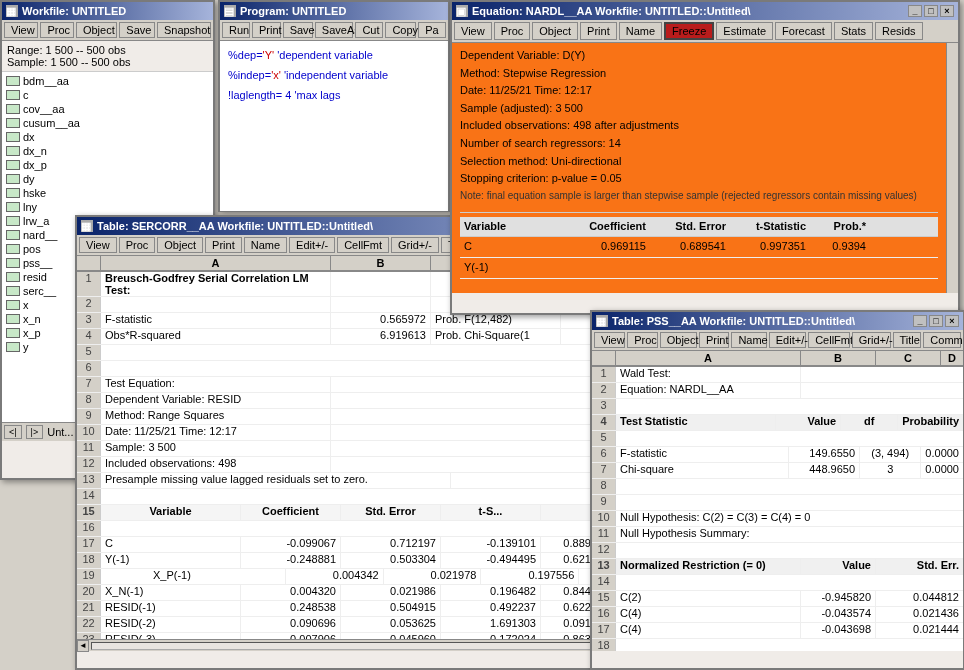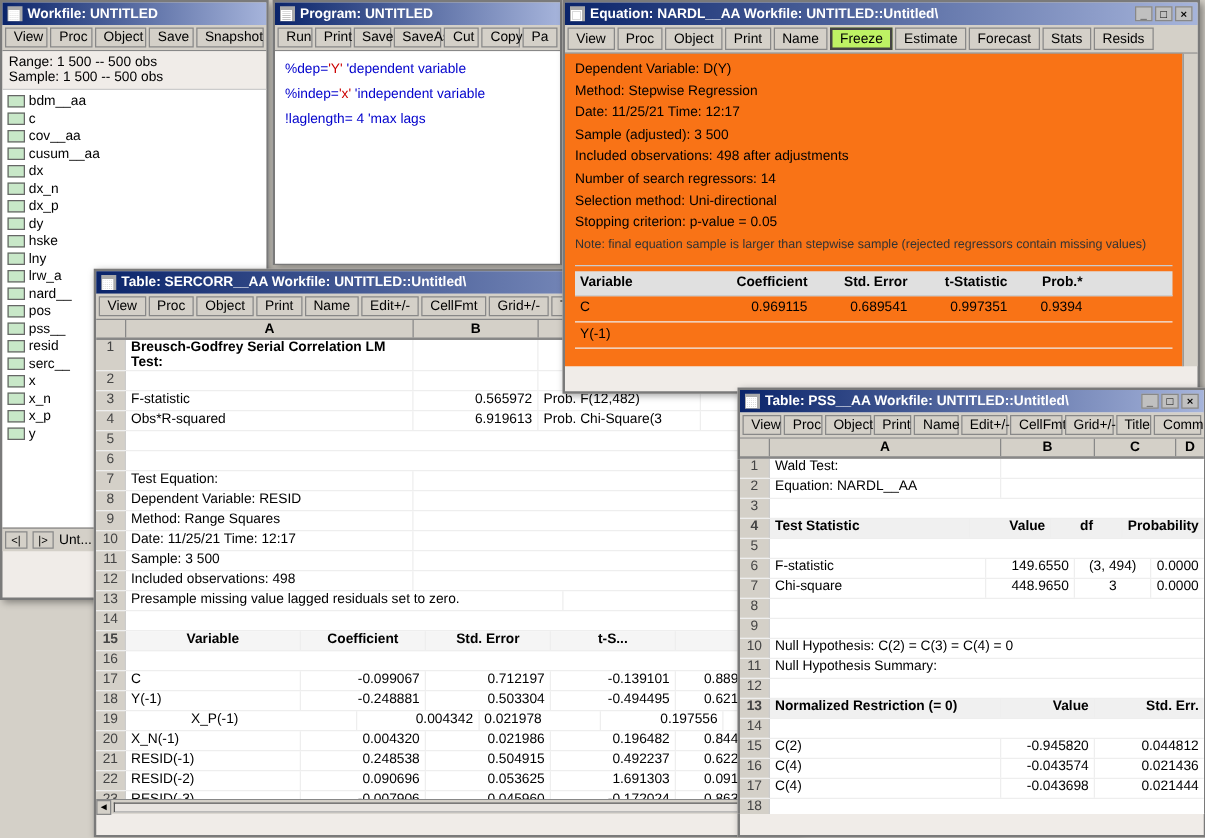--- a/index.html
+++ b/index.html
@@ -40,21 +40,21 @@
     }
     .toolbar-btn {
       background: #d4d0c8;
       border: 1px solid #888;
       padding: 1px 6px;
       cursor: pointer;
       font-size: 11px;
       min-width: 28px;
       text-align: center;
     }
-    .toolbar-btn.active { background: #bef264; border: 2px solid #444; }
+    .toolbar-btn.active { background: #b91c1c; border: 2px solid #444; }
 
     
     #workfile {
       left: 0; top: 0; width: 215px; height: 480px;
     }
     .workfile-info { padding: 3px 5px; background: #f0ece8; border-bottom: 1px solid #ccc; font-size: 11px; }
     .workfile-list { background: white; height: 350px; overflow-y: auto; padding: 2px; }
     .workfile-item { display: flex; align-items: center; gap: 3px; padding: 1px 2px; font-size: 11px; }
     .var-icon { width: 14px; height: 10px; background: #c8e8c8; border: 1px solid #666; display: inline-block; flex-shrink: 0; }
 
@@ -333,21 +333,21 @@
         <div style="width:230px; border-right:1px solid #eee; padding:0 4px;">F-statistic</div>
         <div style="width:100px; border-right:1px solid #eee; padding:0 4px; text-align:right;">0.565972</div>
         <div style="width:130px; border-right:1px solid #eee; padding:0 4px;">Prob. F(12,482)</div>
         <div style="width:60px; padding:0 4px;"></div>
       </div>
 
       <div style="display:flex; border-bottom:1px solid #eee; min-height:16px;">
         <div style="width:24px; background:#d4d0c8; border-right:1px solid #ccc; text-align:center; padding:0 2px; color:#444; flex-shrink:0;">4</div>
         <div style="width:230px; border-right:1px solid #eee; padding:0 4px;">Obs*R-squared</div>
         <div style="width:100px; border-right:1px solid #eee; padding:0 4px; text-align:right;">6.919613</div>
-        <div style="width:130px; border-right:1px solid #eee; padding:0 4px;">Prob. Chi-Square(3</div>
+        <div style="width:130px; border-right:1px solid #eee; padding:0 4px;">Prob. Chi-Square(1</div>
         <div style="width:60px; padding:0 4px;"></div>
       </div>
 
       <div style="display:flex; border-bottom:1px solid #eee; min-height:16px;">
         <div style="width:24px; background:#d4d0c8; border-right:1px solid #ccc; text-align:center; padding:0 2px; color:#444; flex-shrink:0;">5</div>
         <div style="flex:1; padding:0 4px;"></div>
       </div>
       <div style="display:flex; border-bottom:1px solid #eee; min-height:16px;">
         <div style="width:24px; background:#d4d0c8; border-right:1px solid #ccc; text-align:center; padding:0 2px; color:#444; flex-shrink:0;">6</div>
         <div style="flex:1; padding:0 4px;"></div>
@@ -426,21 +426,21 @@
         <div style="width:140px; border-right:1px solid #eee; padding:0 4px;">Y(-1)</div>
         <div style="width:100px; border-right:1px solid #eee; padding:0 4px; text-align:right;">-0.248881</div>
         <div style="width:100px; border-right:1px solid #eee; padding:0 4px; text-align:right;">0.503304</div>
         <div style="width:100px; border-right:1px solid #eee; padding:0 4px; text-align:right;">-0.494495</div>
         <div style="width:60px; padding:0 4px; text-align:right;">0.6212</div>
       </div>
       <div style="display:flex; border-bottom:1px solid #eee; min-height:16px;">
         <div style="width:24px; background:#d4d0c8; border-right:1px solid #ccc; text-align:center; padding:0 2px; color:#444; flex-shrink:0;">19</div>
         <div style="width:140px; border-right:1px solid #eee; padding:0 4px;margin-left:48px;">X_P(-1)</div>
         <div style="width:100px; border-right:1px solid #eee; padding:0 4px; text-align:right;">0.004342</div>
-        <div style="width:100px; border-right:1px solid #eee; padding:0 4px; text-align:left;">0.021978</div>
+        <div style="width:100px; border-right:1px solid #eee; padding:0 4px; text-align:right;">0.021978</div>
         <div style="width:100px; border-right:1px solid #eee; padding:0 4px; text-align:right;">0.197556</div>
         <div style="width:60px; padding:0 4px; text-align:right;">0.8435</div>
       </div>
       <div style="display:flex; border-bottom:1px solid #eee; min-height:16px;">
         <div style="width:24px; background:#d4d0c8; border-right:1px solid #ccc; text-align:center; padding:0 2px; color:#444; flex-shrink:0;">20</div>
         <div style="width:140px; border-right:1px solid #eee; padding:0 4px;">X_N(-1)</div>
         <div style="width:100px; border-right:1px solid #eee; padding:0 4px; text-align:right;">0.004320</div>
         <div style="width:100px; border-right:1px solid #eee; padding:0 4px; text-align:right;">0.021986</div>
         <div style="width:100px; border-right:1px solid #eee; padding:0 4px; text-align:right;">0.196482</div>
         <div style="width:60px; padding:0 4px; text-align:right;">0.8443</div>

